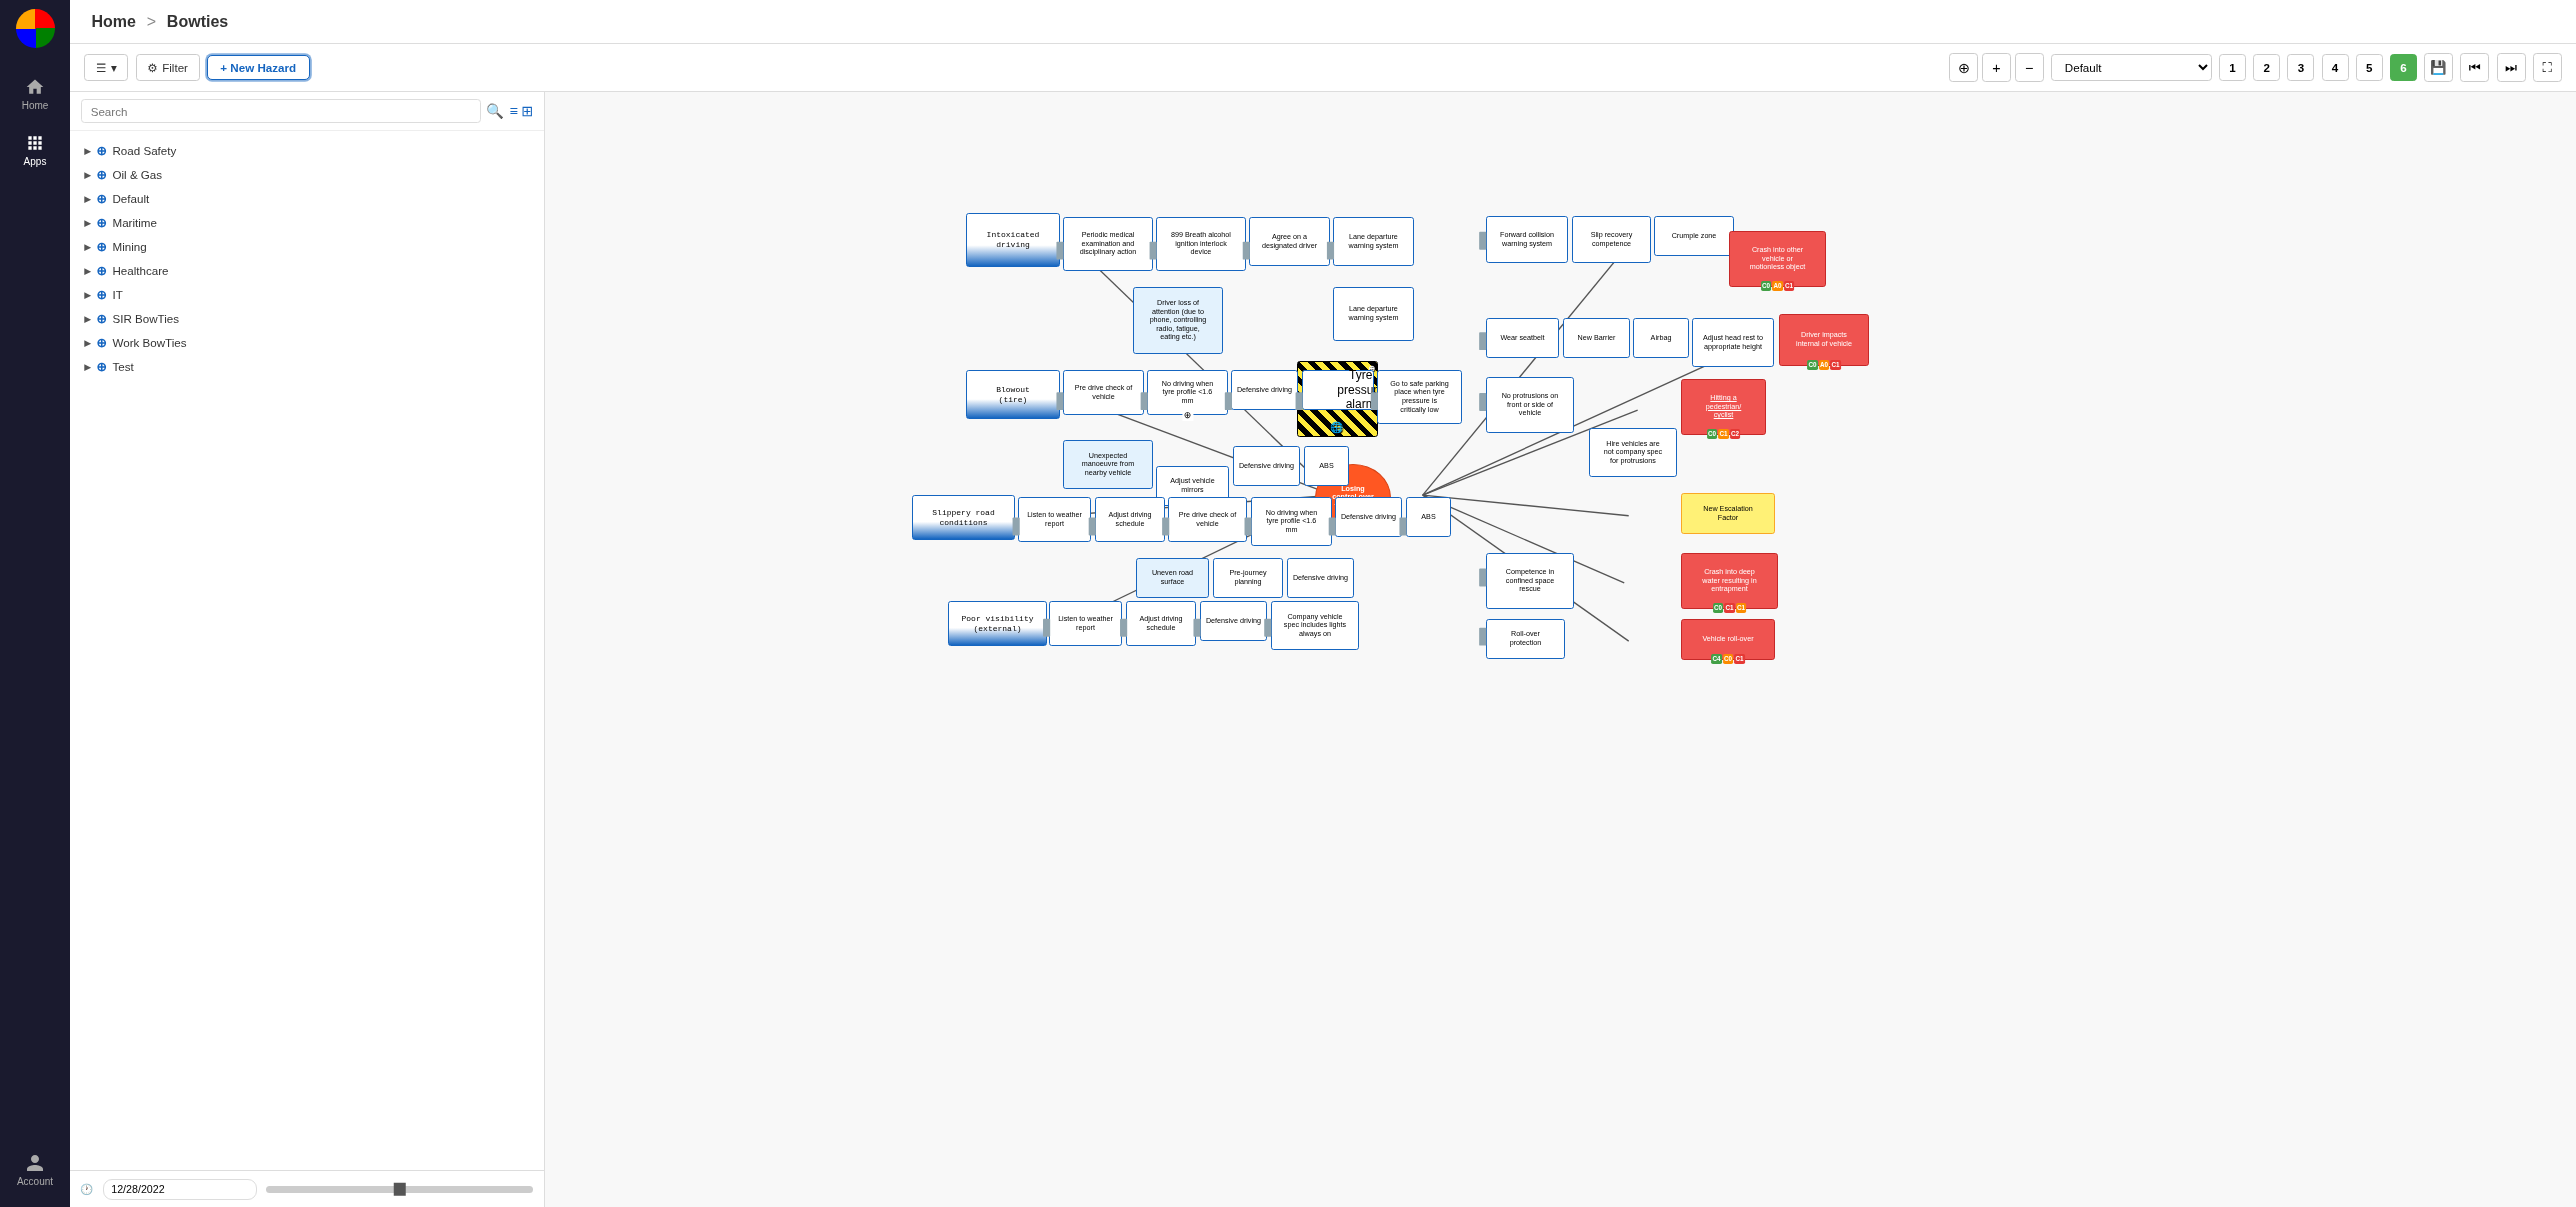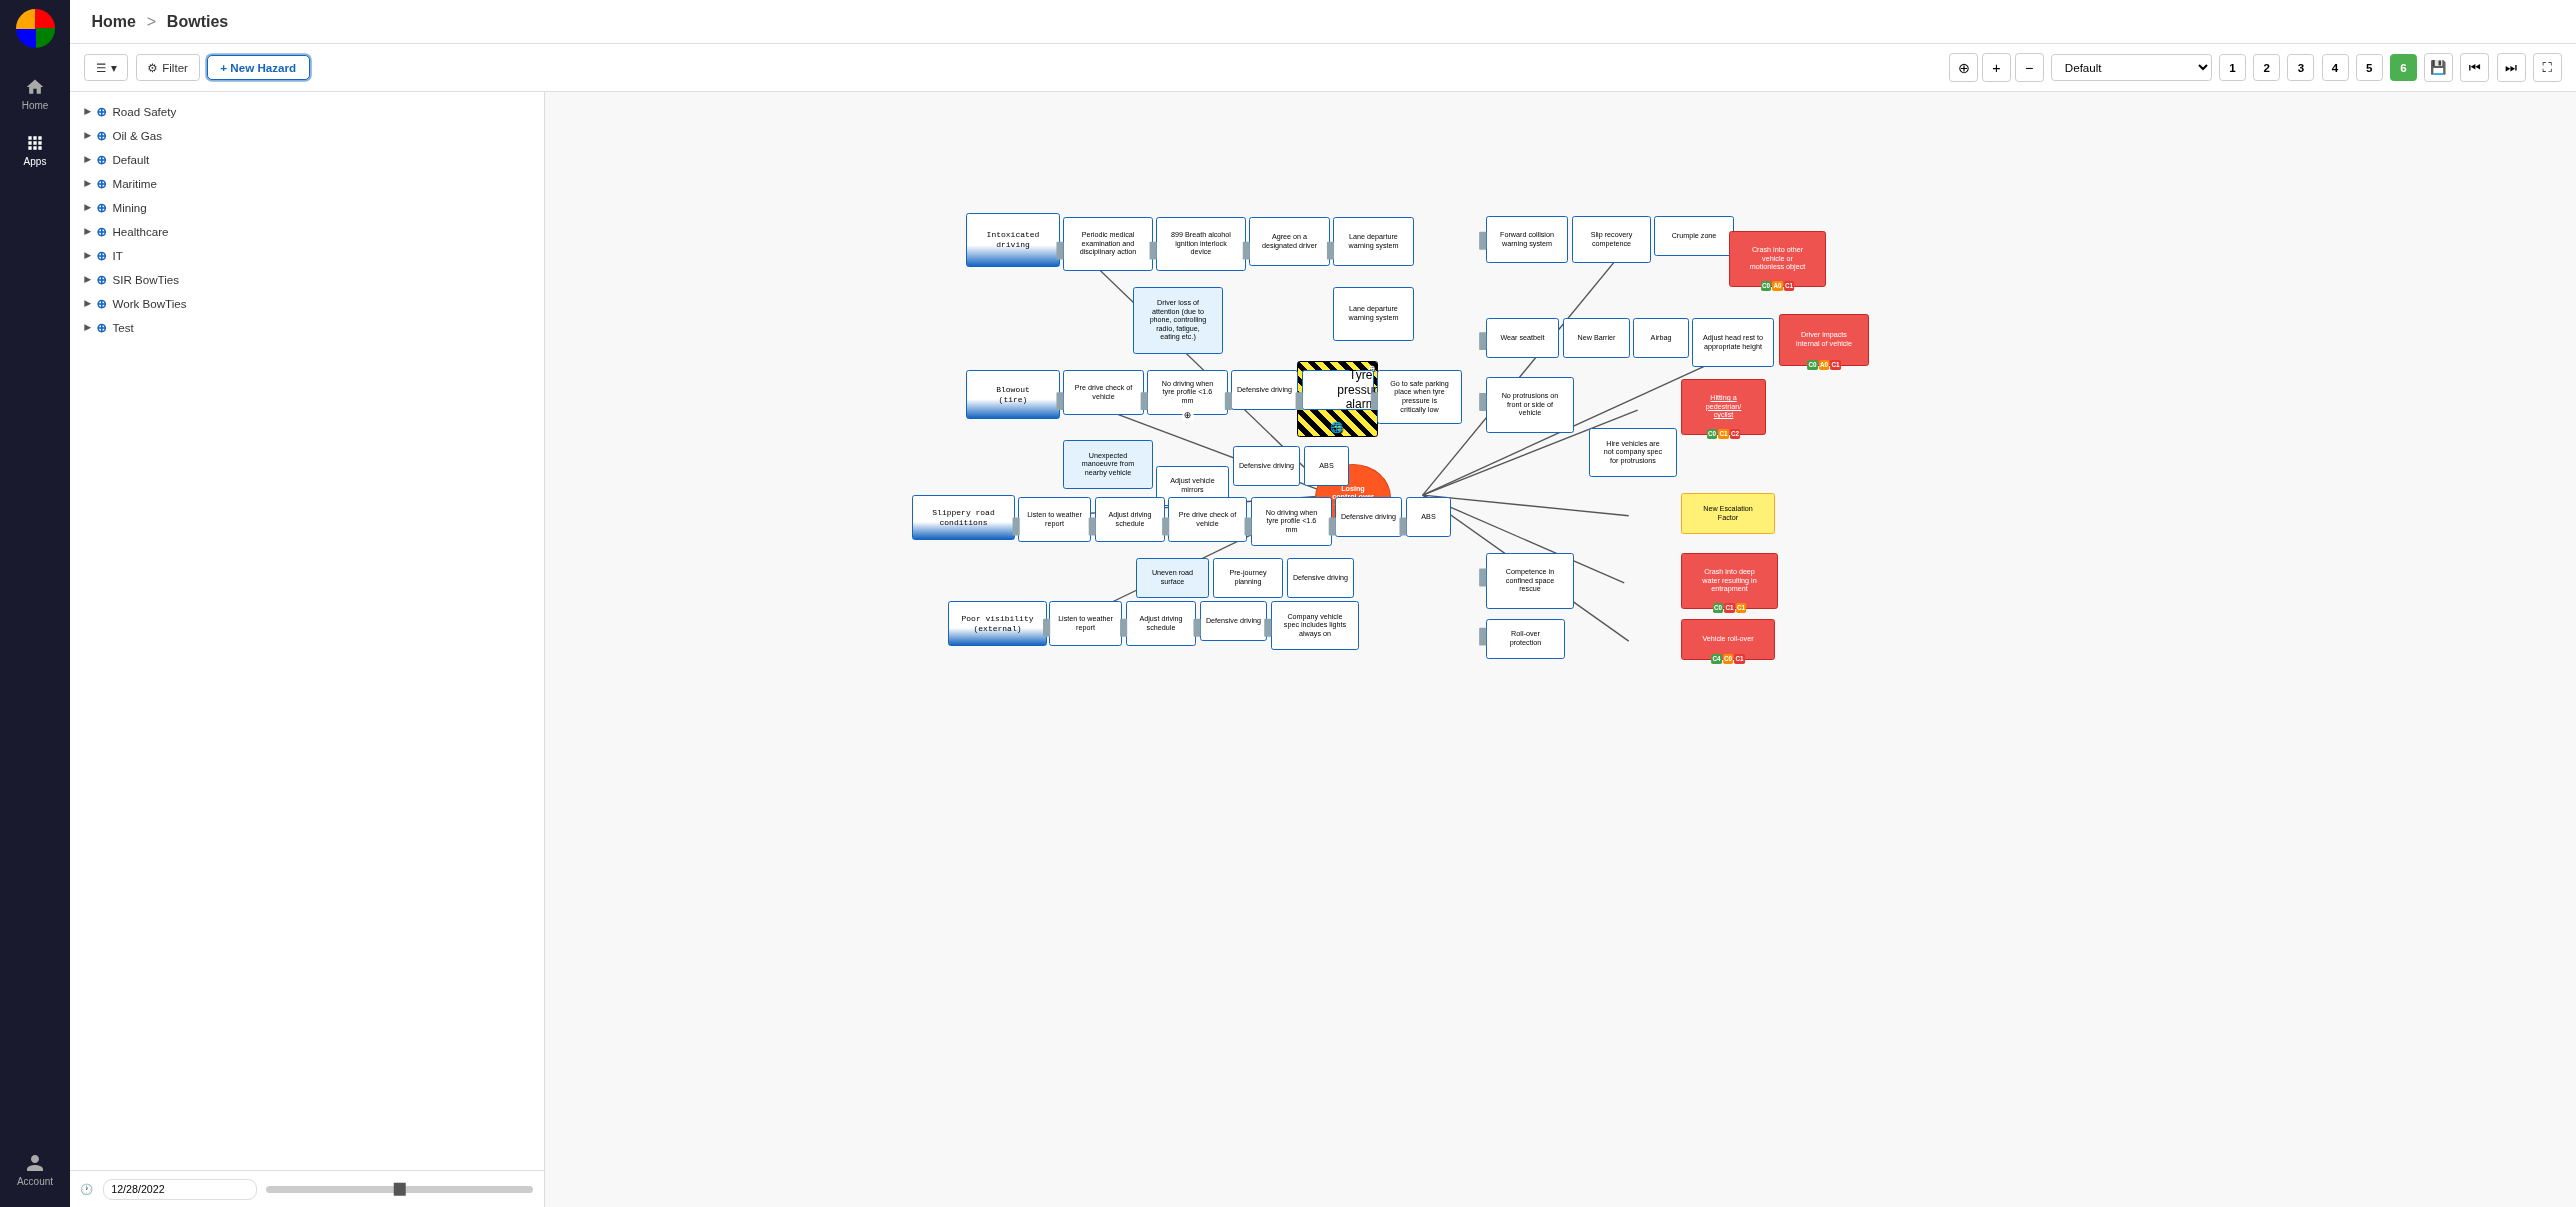--- a/index.html
+++ b/index.html
@@ -296,20 +296,28 @@
     <button class="level-btn active">6</button>
     <button class="icon-btn">💾</button>
     <button class="icon-btn">⏮</button>
     <button class="icon-btn">⏭</button>
     <button class="icon-btn">⛶</button>
   </div>
 
   <div id="content">
 
     <div id="left-panel">
+      <div id="search-bar">
+        <input id="search-input" type="text" placeholder="Search" style="">
+        <span class="search-icon-btn">🔍</span>
+        <div class="panel-icons">
+          <span class="panel-icon">≡</span>
+          <span class="panel-icon">⊞</span>
+        </div>
+      </div>
       <div id="tree-area">
 
         <div class="tree-item">
           <span class="tree-arrow">▶</span>
           <span class="tree-plus">⊕</span>
           <span>Road Safety</span>
         </div>
         <div class="tree-item">
           <span class="tree-arrow">▶</span>
           <span class="tree-plus">⊕</span>

